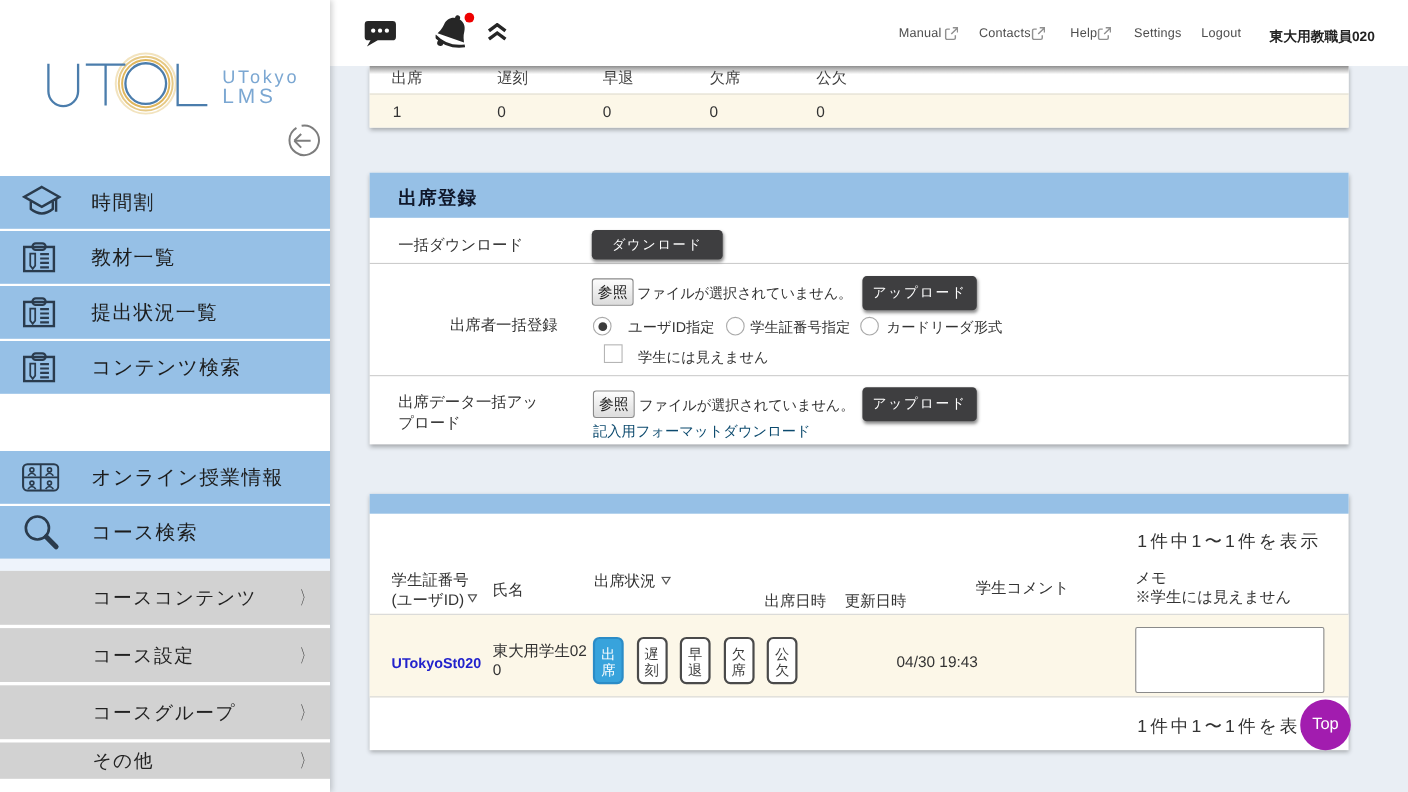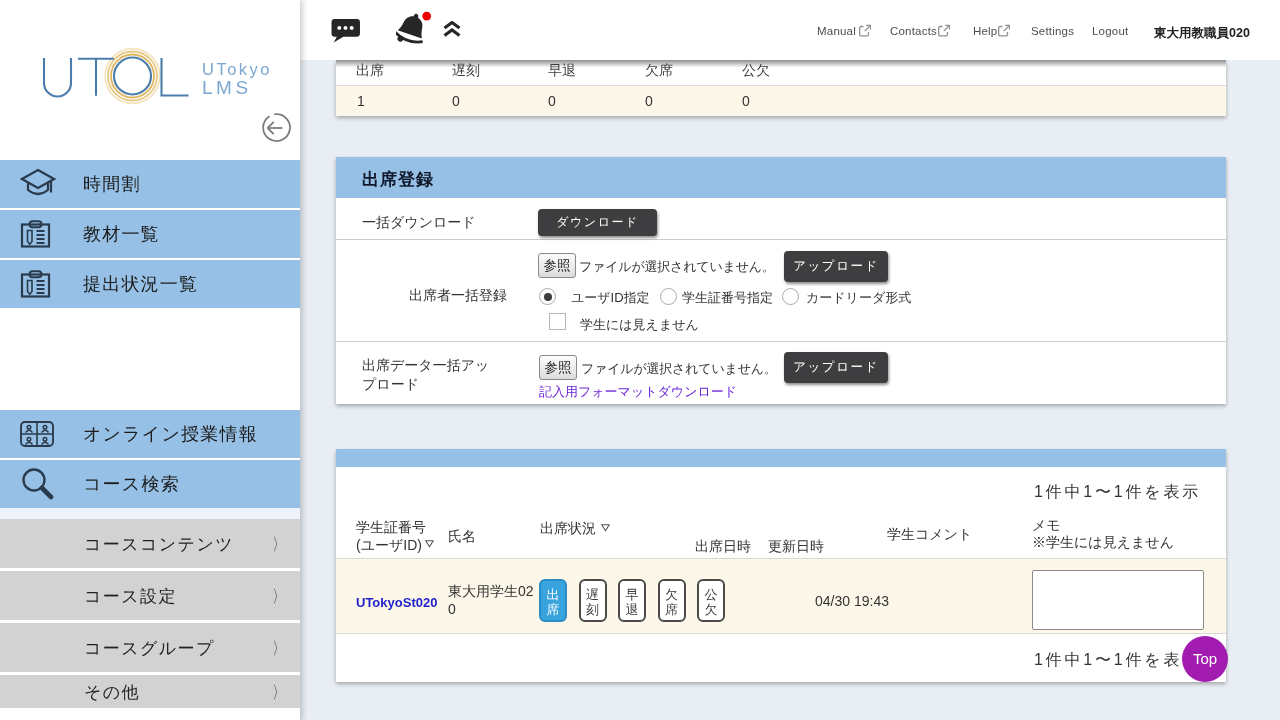--- a/index.html
+++ b/index.html
@@ -127,20 +127,26 @@
         <use href="#clipico"></use>
       </svg>
     <span class="lbl">教材一覧</span>
   </div>
   <div class="mrow" style="top:260px;">
     <svg width="31" height="28" viewBox="0 0 31 28">
         <use href="#clipico"></use>
       </svg>
     <span class="lbl">提出状況一覧</span>
   </div>
+  <div class="mrow" style="top:310px;">
+    <svg width="31" height="28" viewBox="0 0 31 28">
+        <use href="#clipico"></use>
+      </svg>
+    <span class="lbl">コンテンツ検索</span>
+  </div>
   <div class="mrow" style="top:410px;">
     <svg width="34" height="26" viewBox="0 0 34 26">
       <rect x="1" y="1" width="32" height="24" rx="4" fill="none" stroke="#2a3b4d" stroke-width="1.9"></rect>
       <path d="M17 1 v24 M1 13 h32" stroke="#2a3b4d" stroke-width="1.6"></path>
       <g fill="none" stroke="#2a3b4d" stroke-width="1.5">
         <circle cx="9" cy="6.2" r="1.8"></circle>
           <path d="M5.5 11.5 q3.5 -4.5 7 0"></path>
         <circle cx="25" cy="6.2" r="1.8"></circle>
           <path d="M21.5 11.5 q3.5 -4.5 7 0"></path>
         <circle cx="9" cy="18.2" r="1.8"></circle>
@@ -230,21 +236,21 @@
   <span class="abs t13" style="left:346px; top:132px;">学生証番号指定</span>
   <div class="radio" style="left:446px; top:131px;"></div>
   <span class="abs t13" style="left:470px; top:132px;">カードリーダ形式</span>
   <div class="abs" style="left:213px; top:156px; width:17px; height:17px; border:1px solid #b5b5b5; background:#fff;"></div>
   <span class="abs t13" style="left:244px; top:159px;">学生には見えません</span>
 
   <span class="abs t14" style="left:26px; top:199px; line-height:19px;">出席データ一括アッ<br>プロード</span>
   <div class="refbtn" style="left:203px; top:198px;">参照</div>
   <span class="abs" style="left:245px; top:203px; font-size:13px; letter-spacing:-0.2px; color:#333;">ファイルが選択されていません。</span>
   <div class="darkbtn" style="left:448px; top:195px; width:104px; height:31px; font-size:12.5px; letter-spacing:1.5px; line-height:31px;">アップロード</div>
-  <span class="abs" style="left:203px; top:226px; font-size:13px; color:#6d28d9;">記入用フォーマットダウンロード</span>
+  <span class="abs" style="left:203px; top:226px; font-size:13px; color:#0c4a6e;">記入用フォーマットダウンロード</span>
 </div>
 
 <div class="panel" style="top:449px; height:233px;">
   <div class="bluehead abs" style="left:0; top:0; width:890px; height:18px;"></div>
   <span class="abs" style="right:25px; top:33px; font-size:16px; letter-spacing:2.8px; color:#333;">1件中1〜1件を表示</span>
 
   <span class="abs t14" style="left:20px; top:69px; line-height:18px;">学生証番号<br>(ユーザID)</span>
   <svg class="abs" style="left:89px; top:91px;" width="9" height="8" viewBox="0 0 9 8">
       <path d="M0.8 0.8 h7.4 l-3.7 6 z" fill="none" stroke="#555" stroke-width="1.1"></path>
     </svg>

